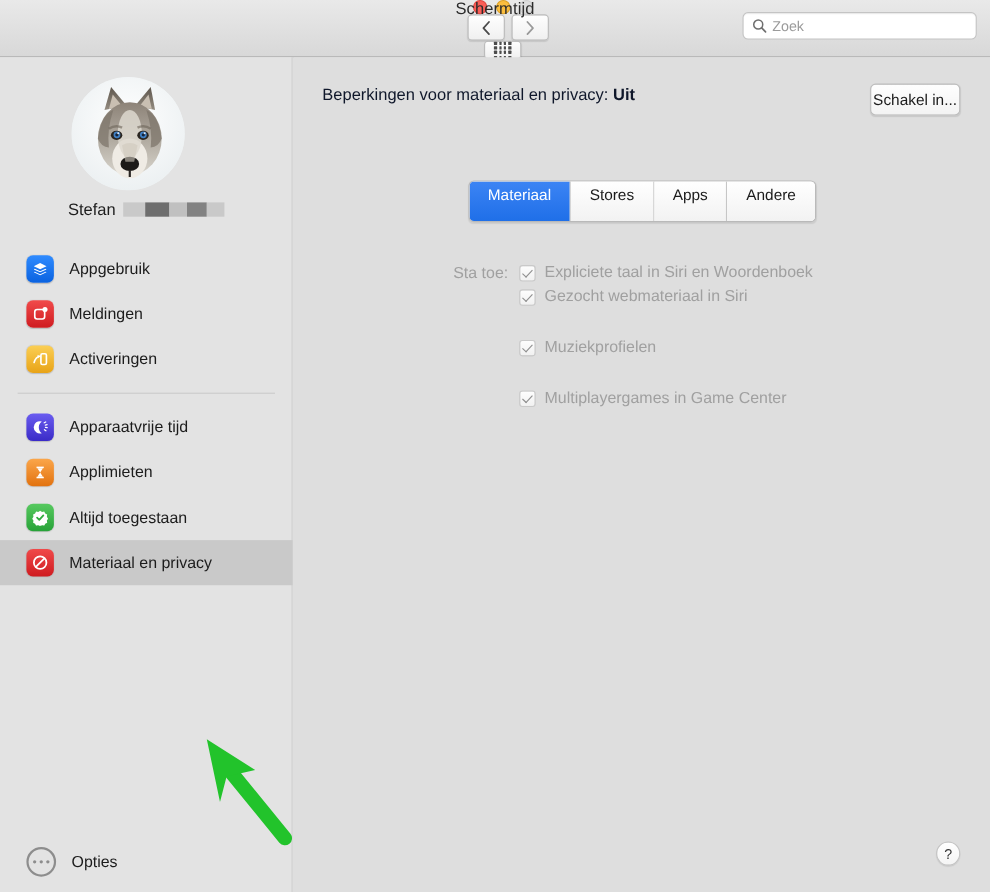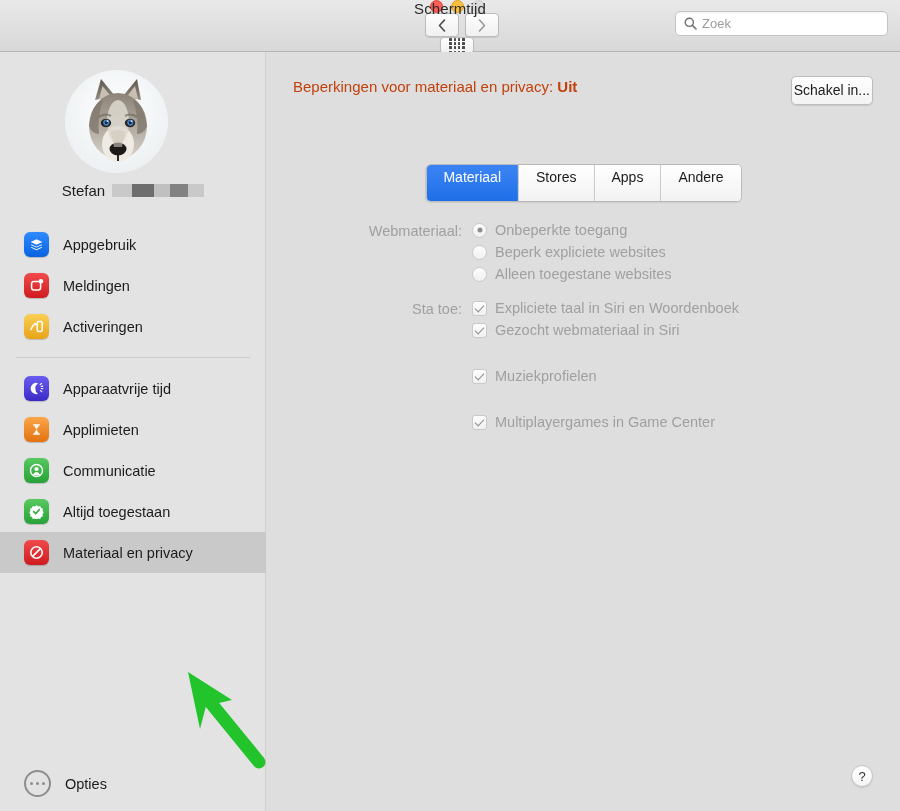--- a/index.html
+++ b/index.html
@@ -113,21 +113,21 @@
   .opties-icon i { width: 3.2px; height: 3.2px; border-radius: 50%; background: #8d8d8d; display: block; }
 
   
   .content {
     position: absolute; top: 52px; left: 267px; width: 633px; height: 759px;
     background: #dedede;
   }
   .hdr-row {
     position: absolute; top: 26px; left: 26px; right: 0;
   }
-  .hdr-title { font-size: 15px; color: #c2410c; }
+  .hdr-title { font-size: 15px; color: #0f172a; }
   .hdr-title b { font-weight: bold; }
   .hdr-sub { margin-top: 9px; font-size: 13px; color: #1c1c1c; }
   .enable-btn {
     position: absolute; right: 27px; top: 24px;
     padding: 5px 2px 6px; border-radius: 5px;
     background: linear-gradient(to bottom,#fefefe,#f3f3f3);
     border: 1px solid #bdbdbd; box-shadow: 0 1px 1px rgba(0,0,0,.10);
     font-size: 14px; color: #1b1b1b; font-family: Liberation Sans, sans-serif;
   }
 
@@ -380,30 +380,20 @@
           <svg width="15" height="15" viewBox="0 0 15 15">
             <rect x="4.2" y="2.2" width="6.6" height="1.4" fill="#fff"></rect>
             <rect x="4.2" y="11.4" width="6.6" height="1.4" fill="#fff"></rect>
             <path d="M5 3.6 h5 l-2.5 3.9 Z" fill="#fff"></path>
             <path d="M5 11.4 h5 l-2.5 -3.9 Z" fill="#fff"></path>
           </svg>
         </span>
         <span class="sb-label">Applimieten</span>
       </div>
 
-      <div class="sb-item">
-        <span class="sb-icon" style="background:linear-gradient(#57c95f,#27a238)">
-          <svg width="15" height="15" viewBox="0 0 15 15">
-            <circle cx="7.5" cy="7.5" r="6" fill="none" stroke="#fff" stroke-width="1.4"></circle>
-            <circle cx="7.5" cy="6" r="2.1" fill="#fff"></circle>
-            <path d="M3.8 12.2 q1.3 -3.1 3.7 -3.1 q2.4 0 3.7 3.1" fill="#fff"></path>
-          </svg>
-        </span>
-        <span class="sb-label">Communicatie</span>
-      </div>
 
       <div class="sb-item">
         <span class="sb-icon" style="background:linear-gradient(#57c95f,#27a238)">
           <svg width="15" height="15" viewBox="0 0 15 15">
             <path d="M7.5 1.3 l1.7 1.1 2 -.3 .9 1.8 1.8 .9 -.3 2 1.1 1.7 -1.1 1.7 .3 2 -1.8 .9 -.9 1.8 -2 -.3 -1.7 1.1 -1.7 -1.1 -2 .3 -.9 -1.8 -1.8 -.9 .3 -2 -1.1 -1.7 1.1 -1.7 -.3 -2 1.8 -.9 .9 -1.8 2 .3 Z" fill="#fff"></path>
             <polyline points="4.7,7.6 6.7,9.6 10.4,5.5" fill="none" stroke="#31ab3e" stroke-width="1.6" stroke-linecap="round" stroke-linejoin="round"></polyline>
           </svg>
         </span>
         <span class="sb-label">Altijd toegestaan</span>
       </div>
@@ -442,37 +432,20 @@
 
     <div class="segmented">
       <div class="seg active">Materiaal</div>
       <div class="seg">Stores</div>
       <div class="seg">Apps</div>
       <div class="seg">Andere</div>
     </div>
 
     <div class="form">
 
-      <div class="frow">
-        <div class="frow-label">Webmateriaal:</div>
-        <div class="frow-options">
-          <div class="optrow">
-            <span class="radio checked"></span>
-            <span class="opt-text">Onbeperkte toegang</span>
-          </div>
-          <div class="optrow">
-            <span class="radio"></span>
-            <span class="opt-text">Beperk expliciete websites</span>
-          </div>
-          <div class="optrow">
-            <span class="radio"></span>
-            <span class="opt-text">Alleen toegestane websites</span>
-          </div>
-        </div>
-      </div>
 
       <div class="gap-md"></div>
 
       <div class="frow">
         <div class="frow-label">Sta toe:</div>
         <div class="frow-options">
 
           <div class="optrow">
             <span class="checkbox checked"></span>
             <span class="opt-text">Expliciete taal in Siri en Woordenboek</span>

